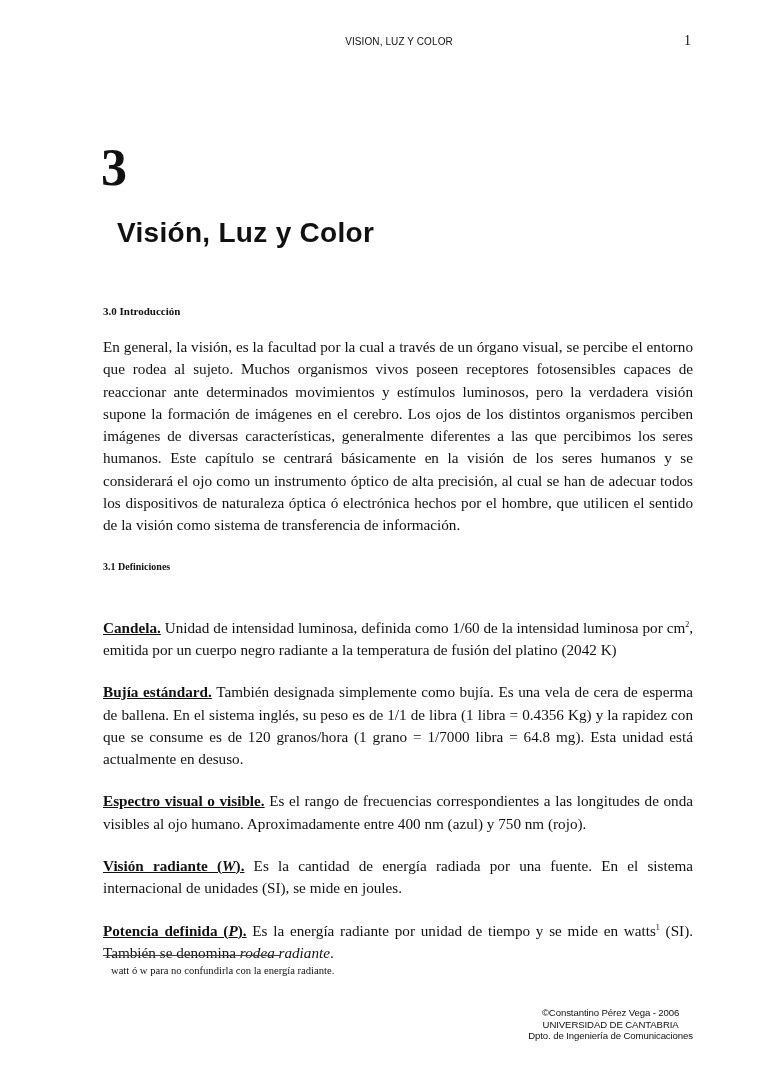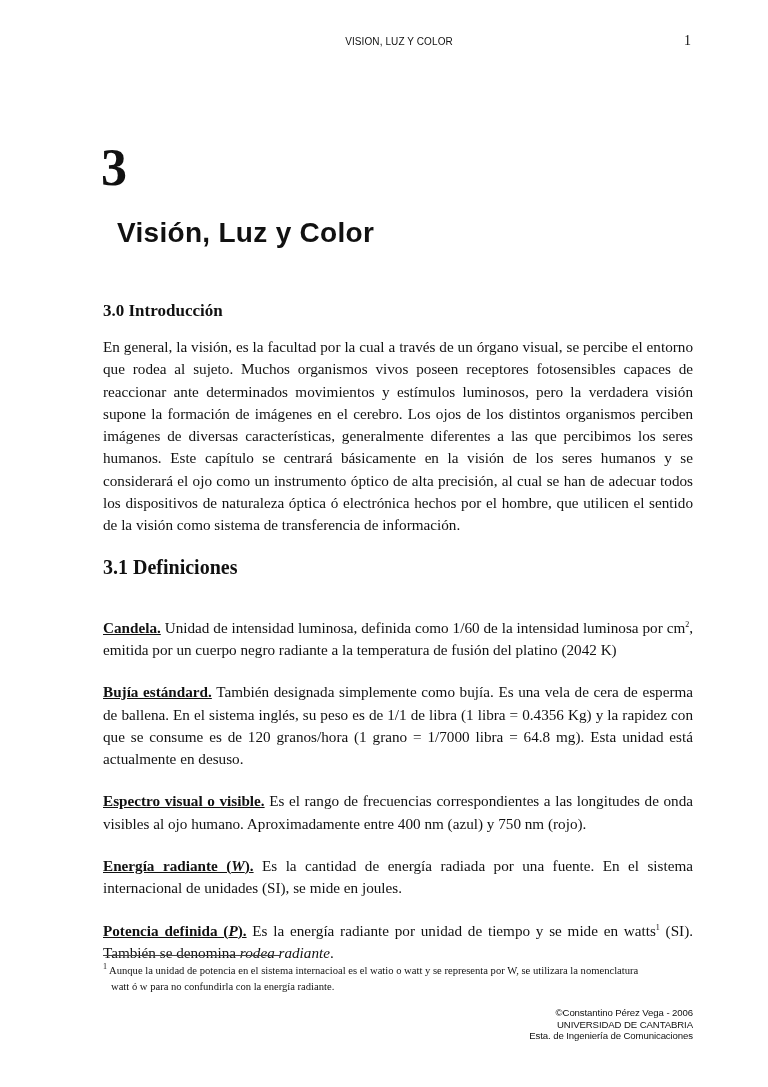--- a/index.html
+++ b/index.html
@@ -63,25 +63,25 @@
     top: 300px;
     width: 590px;
     font-size: 15.2px;
     line-height: 22.3px;
   }
   .section-heading {
     font-weight: bold;
     margin: 0;
   }
   .section-heading.small {
-    font-size: 17px;
+    font-size: 11px;
     line-height: 22px;
   }
   .section-heading.large {
-    font-size: 20px;
+    font-size: 10px;
     line-height: 22px;
   }
   p {
     margin: 0;
     text-align: justify;
   }
   .gap-intro { height: 14px; }
   .gap-para { height: 20px; }
   .term { font-weight: bold; text-decoration: underline; }
   sup {
@@ -110,21 +110,21 @@
     vertical-align: super;
     line-height: 0;
   }
   .footnote .fn-cont {
     padding-left: 8px;
   }
   .footer {
     position: absolute;
     right: 90px;
     top: 1007px;
-    text-align: right;
+    text-align: center;
     font-family: "Liberation Sans", "DejaVu Sans", sans-serif;
     font-size: 9.6px;
     line-height: 11.5px;
     letter-spacing: -0.1px;
   }
 </style>
 </head>
 <body>
 
 <div class="page">
@@ -148,32 +148,31 @@
     <div class="gap-para"></div>
     <p><span class="term">Candela.</span><span> Unidad de intensidad luminosa, definida como 1/60 de la intensidad luminosa por cm</span><sup>2</sup><span>, emitida por un cuerpo negro radiante a la temperatura de fusión del platino (2042 K)</span></p>
 
     <div class="gap-para"></div>
     <p><span class="term">Bujía estándard.</span><span> También designada simplemente como bujía. Es una vela de cera de esperma de ballena. En el sistema inglés, su peso es de 1/1 de libra (1 libra = 0.4356 Kg) y la rapidez con que se consume es de 120 granos/hora (1 grano = 1/7000 libra = 64.8 mg). Esta unidad está actualmente en desuso.</span></p>
 
     <div class="gap-para"></div>
     <p><span class="term">Espectro visual o visible.</span><span> Es el rango de frecuencias correspondientes a las longitudes de onda visibles al ojo humano. Aproximadamente entre 400 nm (azul) y 750 nm (rojo).</span></p>
 
     <div class="gap-para"></div>
-    <p><span class="term"><span>Energía radiante (</span><i>W</i><span>).</span></span><span> Es la cantidad de energía radiada por una fuente. En el sistema internacional de unidades (SI), se mide en joules.</span></p>
+    <p><span class="term"><span>Visión radiante (</span><i>W</i><span>).</span></span><span> Es la cantidad de energía radiada por una fuente. En el sistema internacional de unidades (SI), se mide en joules.</span></p>
 
     <div class="gap-para"></div>
     <p><span class="term"><span>Potencia definida (</span><i>P</i><span>).</span></span><span> Es la energía radiante por unidad de tiempo y se mide en watts</span><sup>1</sup><span> (SI). También se denomina </span><i>rodea radiante</i><span>.</span></p>
 
   </div>
 
   <div class="footnote-rule"></div>
   <div class="footnote">
-    <div><span class="fn-mark">1</span><span> Aunque la unidad de potencia en el sistema internacioal es el watio o watt y se representa por W, se utilizara la nomenclatura</span></div>
     <div class="fn-cont">watt ó w para no confundirla con la energía radiante.</div>
   </div>
 
   <div class="footer">
     <div>©Constantino Pérez Vega - 2006</div>
     <div>UNIVERSIDAD DE CANTABRIA</div>
-    <div>Esta. de Ingeniería de Comunicaciones</div>
+    <div>Dpto. de Ingeniería de Comunicaciones</div>
   </div>
 
 </div>
 
 </body></html>

